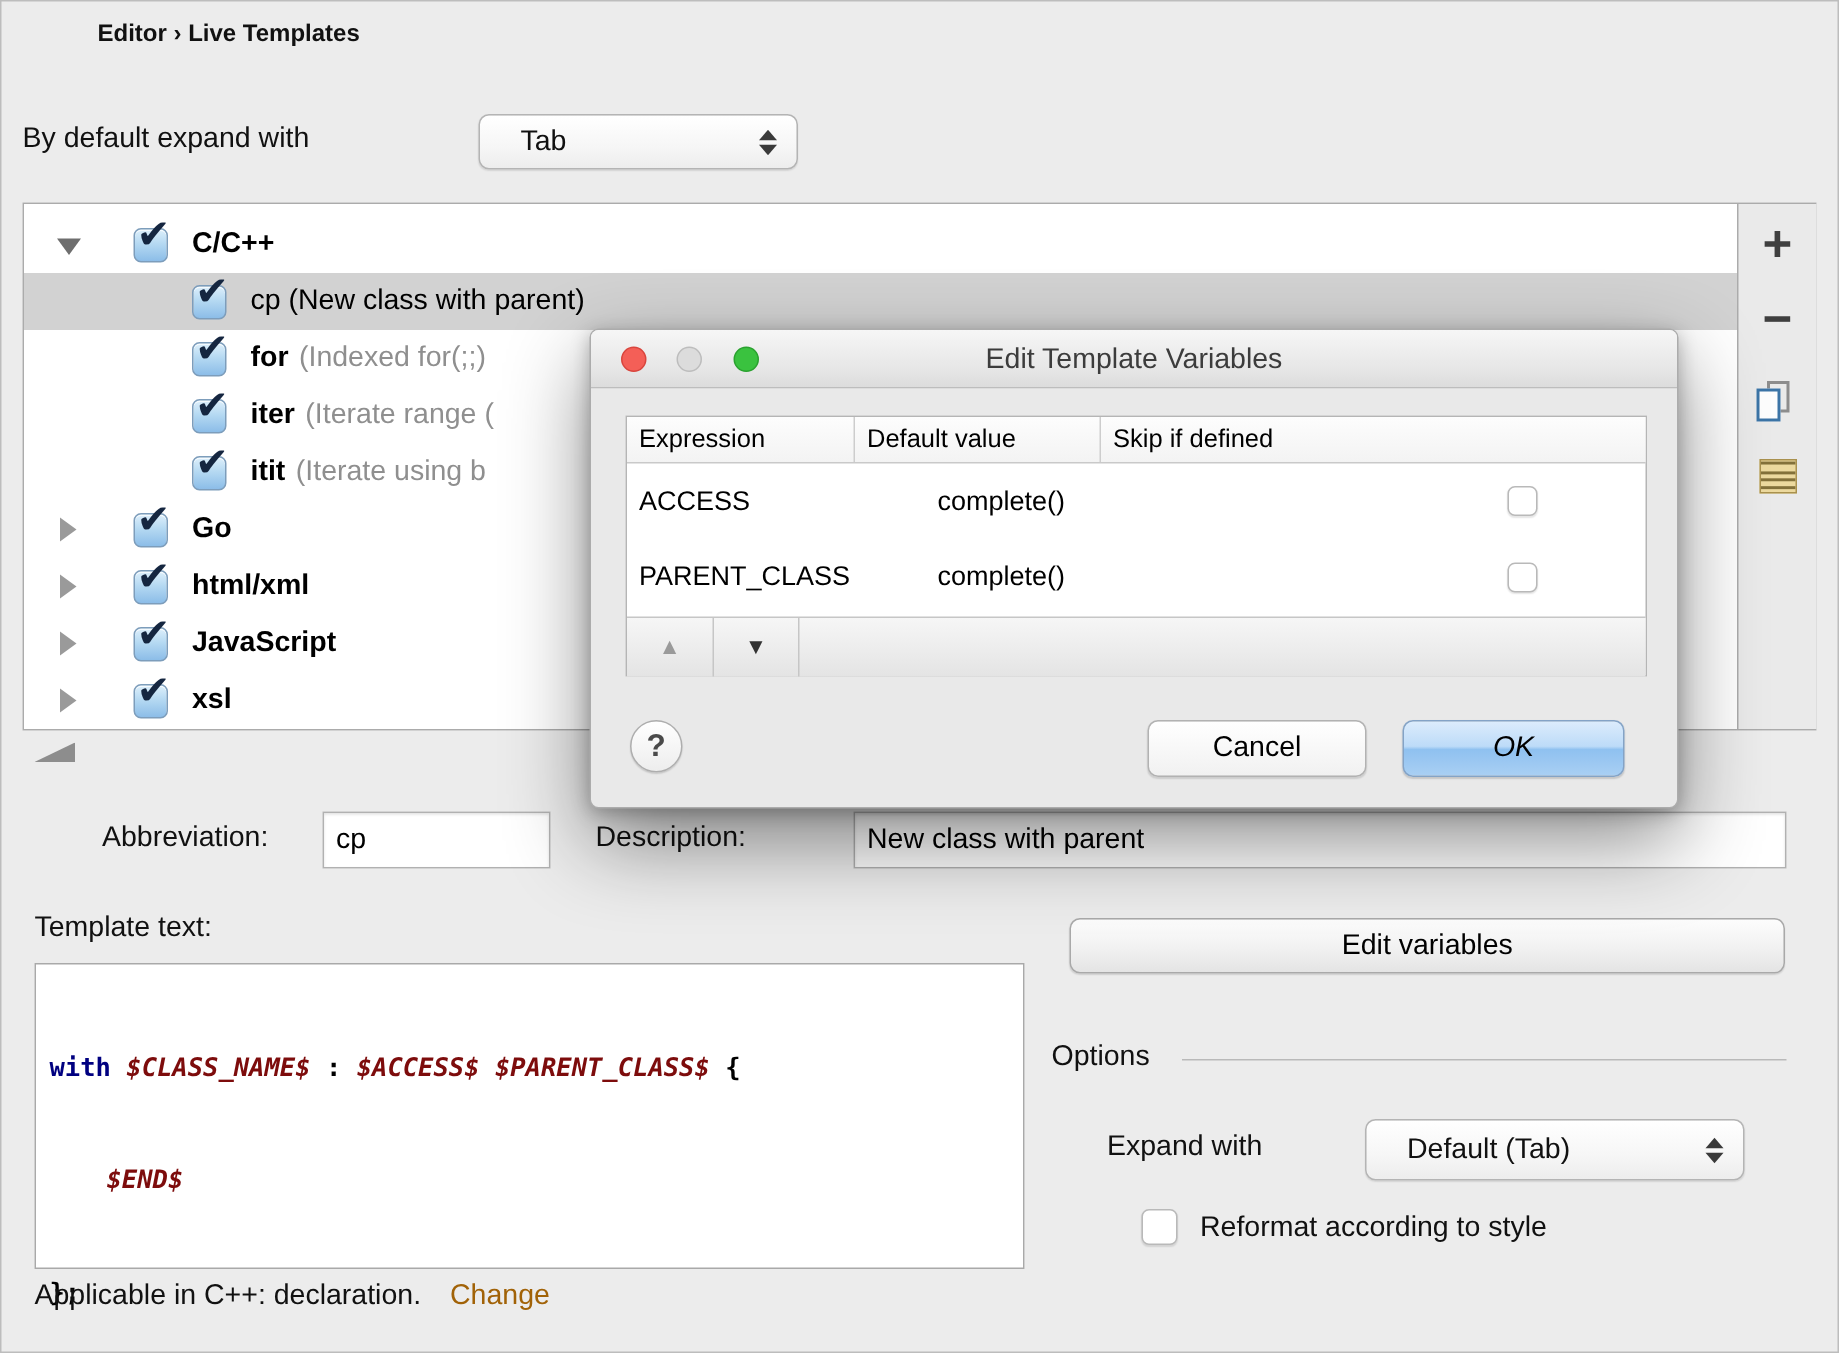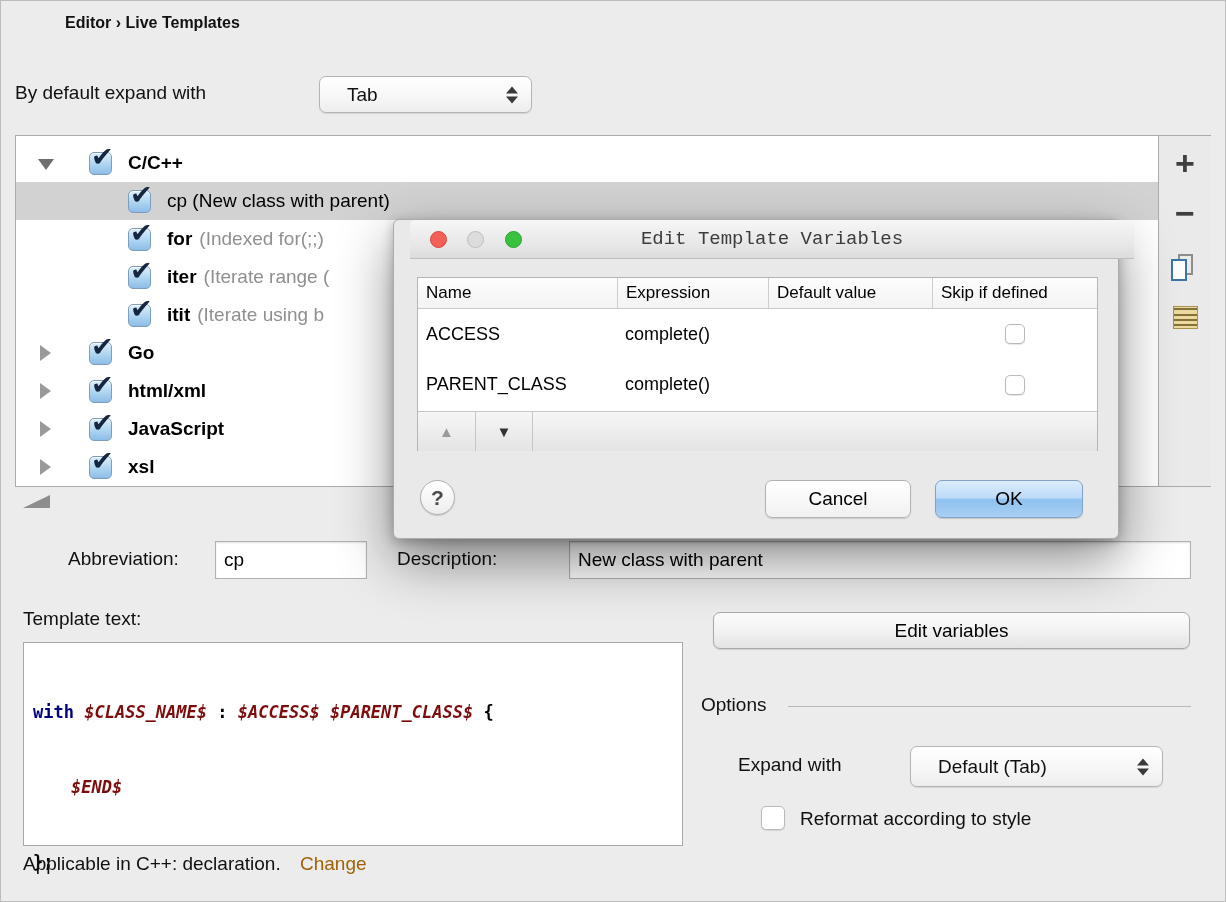--- a/index.html
+++ b/index.html
@@ -85,23 +85,23 @@
 
   .mcheck { background:#fff; border:1px solid #b9b9b9; border-radius:5px;
     box-shadow:inset 0 1px 0 rgba(255,255,255,.8), 0 1px 1px rgba(0,0,0,0.10); }
 
   .link { color:#a16207; cursor:pointer; }
 
   
   .dialog { left:392px; top:218px; width:726px; height:320px; background:#e9e9e9;
     border:1px solid #acacac; border-radius:6px;
     box-shadow:0 22px 55px rgba(0,0,0,0.45), 0 3px 12px rgba(0,0,0,0.25); z-index:50; }
-  .titlebar { position:absolute; left:16px; top:0; width:100%; height:39px;
+  .titlebar { position:absolute; left:0; top:0; width:100%; height:39px;
     background:linear-gradient(180deg,#f6f6f6 0%,#e6e6e6 70%,#dcdcdc 100%);
-    border-bottom:1px solid #bdbdbd; border-radius:5px 5px 0 0;font-family:Liberation Mono, monospace; }
+    border-bottom:1px solid #bdbdbd; border-radius:5px 5px 0 0; }
   .light { position:absolute; top:11px; width:17px; height:17px; border-radius:50%; }
   .light.red   { left:20px; background:#f45f57; border:1px solid #d9453d; }
   .light.gray  { left:57px; background:#dcdcdc; border:1px solid #bdbdbd; }
   .light.green { left:95px; background:#3ac23f; border:1px solid #2aa22f; }
   .dlg-title { position:absolute; left:0; top:0; width:100%; height:39px; line-height:39px;
     text-align:center; font-size:19px; color:#3c3c3c; }
 
   .vtable { position:absolute; left:23px; top:57px; width:681px; height:174px;
     background:#fff; border:1px solid #b5b5b5; }
   .vt-head { position:absolute; left:0; top:0; width:100%; height:31px; display:flex;
@@ -122,21 +122,21 @@
   .help-btn { position:absolute; left:26px; top:260px; width:35px; height:35px; border-radius:50%;
     background:linear-gradient(180deg,#ffffff,#ededed); border:1px solid #aeaeae;
     display:flex; align-items:center; justify-content:center; font-size:21px; font-weight:bold; color:#4a4a4a;
     box-shadow:0 1px 1px rgba(0,0,0,0.15); }
   .dlg-btn { position:absolute; top:260px; height:38px; border-radius:7px; display:flex;
     align-items:center; justify-content:center; font-size:19px; color:#000; }
   .cancel-btn { left:371px; width:146px; background:linear-gradient(180deg,#ffffff,#f1f1f1);
     border:1px solid #b2b2b2; box-shadow:0 1px 1px rgba(0,0,0,0.12); }
   .ok-btn { left:541px; width:148px;
     background:linear-gradient(180deg,#dcecfc 0%,#bddbf8 46%,#8fc1f0 52%,#a9cff3 100%);
-    border:1px solid #84a3c6; box-shadow:0 1px 1px rgba(0,0,0,0.15); }
+    border:1px solid #84a3c6; box-shadow:0 1px 1px rgba(0,0,0,0.15);font-style:italic; }
 </style>
 </head>
 <body>
 
 <div class="app">
 
   <div class="abs page-title">Editor › Live Templates</div>
   <div class="abs lbl" style="left:14px; top:81px;">By default expand with</div>
   <div class="abs mselect" style="left:318px; top:75px; width:213px; height:37px;">
     <span>Tab</span>
@@ -272,21 +272,20 @@
   <div class="abs dialog">
     <div class="titlebar">
       <span class="light red"></span>
       <span class="light gray"></span>
       <span class="light green"></span>
       <div class="dlg-title">Edit Template Variables</div>
     </div>
 
     <div class="vtable">
       <div class="vt-head">
-        <div class="hc" style="width:199px;">Name</div>
         <div class="hc" style="width:151px;">Expression</div>
         <div class="hc" style="width:164px;">Default value</div>
         <div class="hc" style="width:165px;">Skip if defined</div>
       </div>
 
       <div class="vrow" style="top:31px;">
         <div class="cell" style="left:0; width:199px;">ACCESS</div>
         <div class="cell" style="left:199px; width:151px;">complete()</div>
         <div class="cell" style="left:350px; width:164px;"></div>
         <span class="skipbox mcheck"></span>

